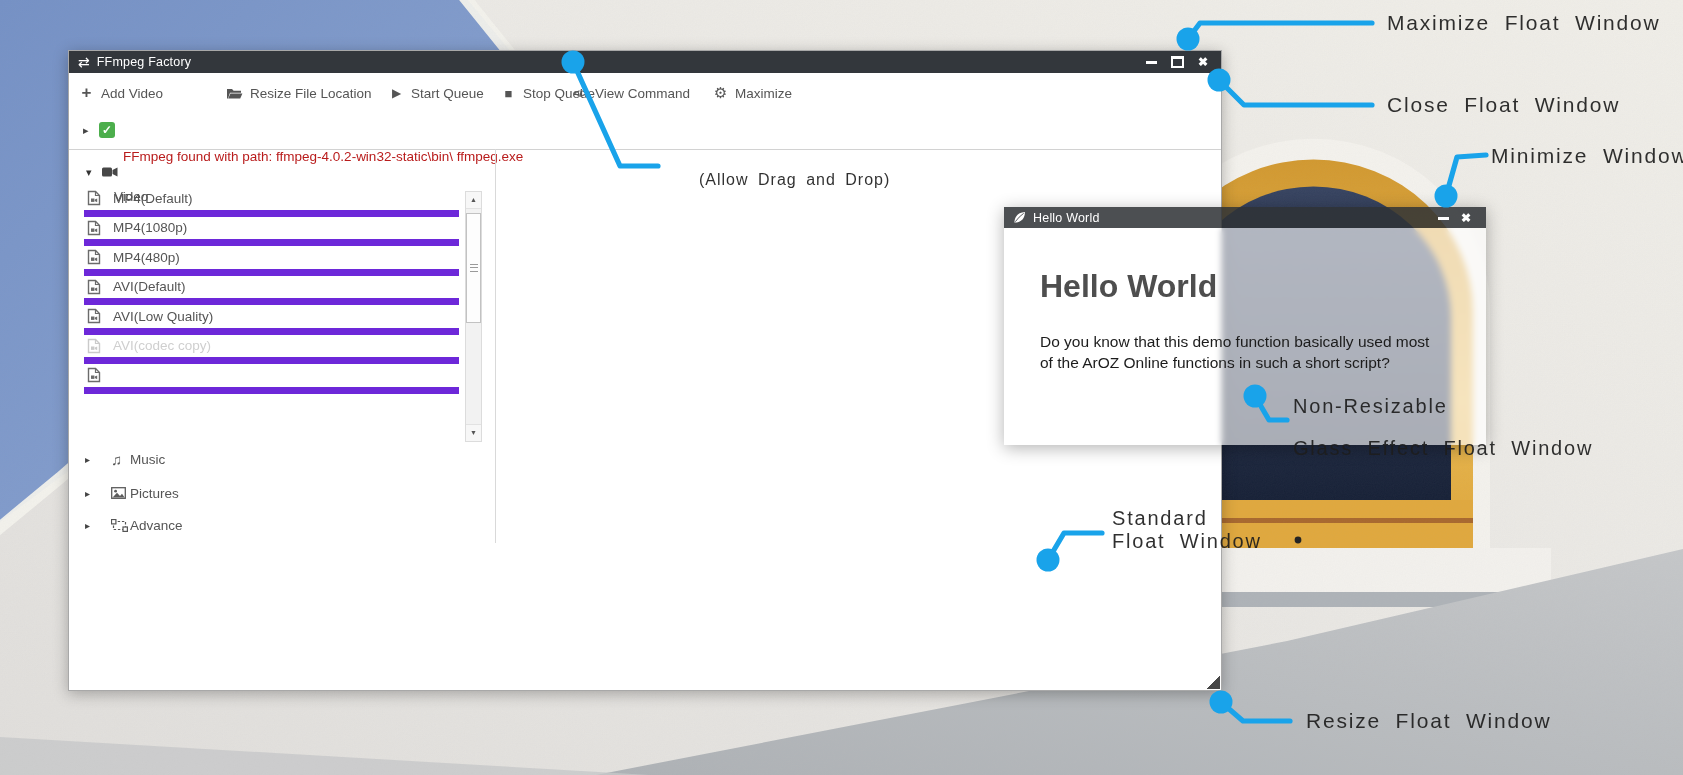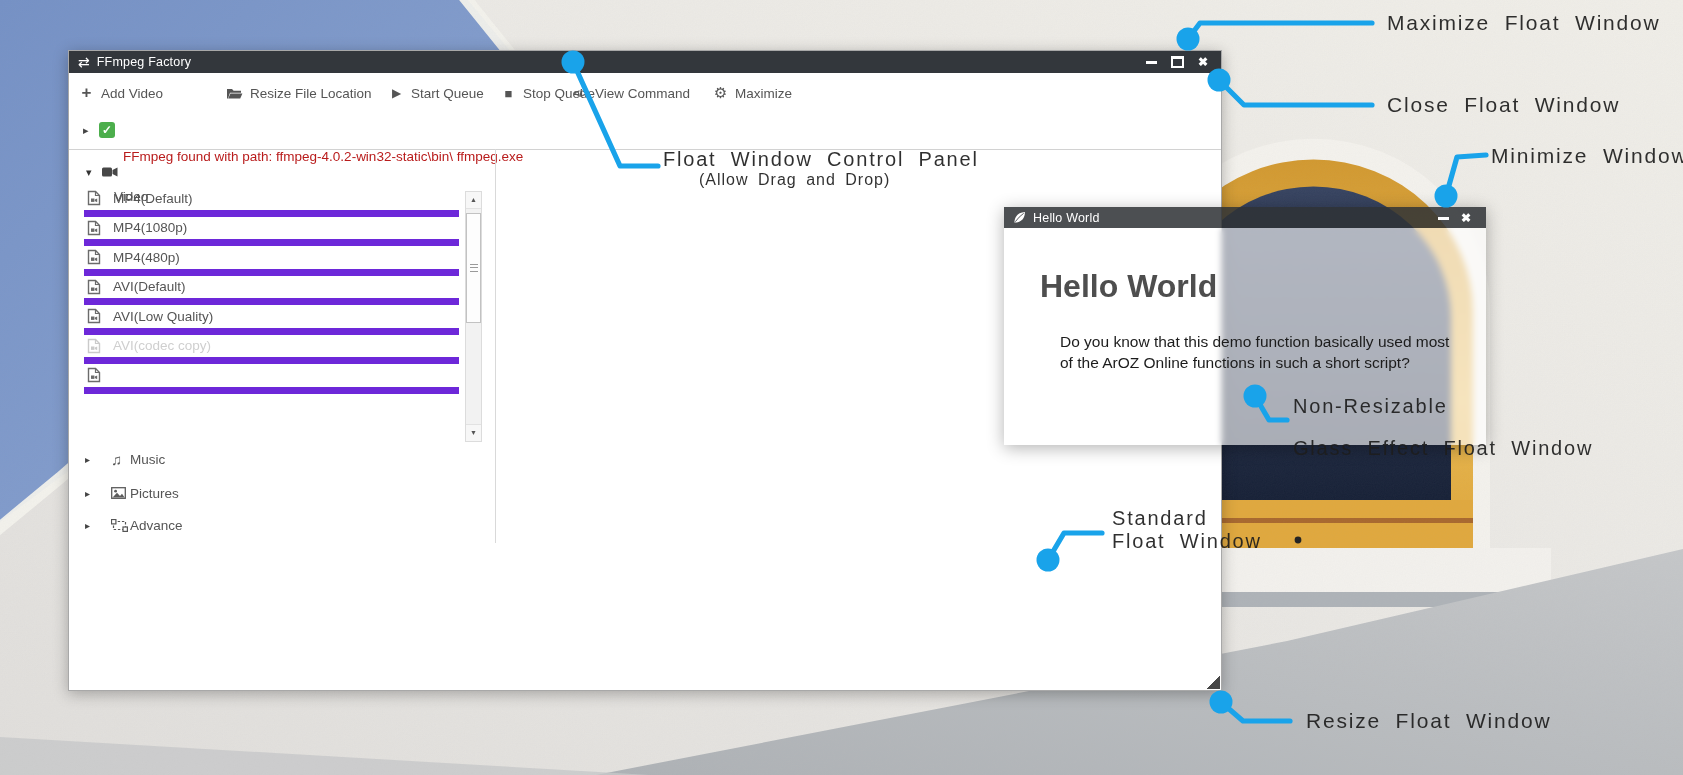--- a/index.html
+++ b/index.html
@@ -73,21 +73,21 @@
 
   
   .win-hello{position:absolute;left:1004px;top:207px;width:482px;height:238px;z-index:20;
              box-shadow:0 3px 16px rgba(0,0,0,.3);}
   .hello-body{position:absolute;left:0;top:21px;right:0;bottom:0;
               background:rgba(255,255,255,.62);backdrop-filter:blur(3px);}
   .hello-titlebar{position:absolute;left:0;top:0;right:0;height:21px;
               background:rgba(47,50,54,.86);display:flex;align-items:center;color:#fff;font-size:12.5px;}
   .hello-titlebar .tb-icon{margin:0 7px 0 9px;}
   .hello-heading{position:absolute;left:36px;top:40px;font-size:32px;font-weight:bold;color:#4e4e4e;}
-  .hello-para{position:absolute;left:36px;top:104px;width:402px;font-size:15.5px;line-height:1.35;color:#1c1c1c;margin-left:20px;}
+  .hello-para{position:absolute;left:36px;top:104px;width:402px;font-size:15.5px;line-height:1.35;color:#1c1c1c;}
 
   
   #callouts{position:absolute;left:0;top:0;z-index:40;pointer-events:none;}
   .note{position:absolute;z-index:41;color:#1e1e1e;font-size:21px;letter-spacing:1.8px;
         word-spacing:7px;white-space:nowrap;opacity:.92;}
   .note.small{font-size:16px;letter-spacing:1px;word-spacing:4px;}
   .note.mid{font-size:20px;}
 </style>
 </head>
 <body>
@@ -361,21 +361,20 @@
       <circle cx="573" cy="62" r="11.5"></circle>
       <circle cx="1255" cy="396" r="11.5"></circle>
       <circle cx="1048" cy="560" r="11.5"></circle>
       <circle cx="1221" cy="702" r="11.5"></circle>
     </g>
   </svg>
 
   <div class="note" style="left:1387px;top:93px">Close Float Window</div>
   <div class="note" style="left:1387px;top:11px">Maximize Float Window</div>
   <div class="note" style="left:1491px;top:144px">Minimize Window</div>
-  <div class="note mid" style="left:663px;top:148px">Float Window Control Panel</div>
   <div class="note small" style="left:699px;top:171px">(Allow Drag and Drop)</div>
   <div class="note mid" style="left:1293px;top:395px">Non-Resizable</div>
   <div class="note mid" style="left:1293px;top:437px">Glass Effect Float Window</div>
   <div class="note mid" style="left:1112px;top:507px">Standard</div>
   <div class="note mid" style="left:1112px;top:530px">Float Window</div>
   <div class="note" style="left:1306px;top:709px">Resize Float Window</div>
 
 </div>
 
 </body></html>

